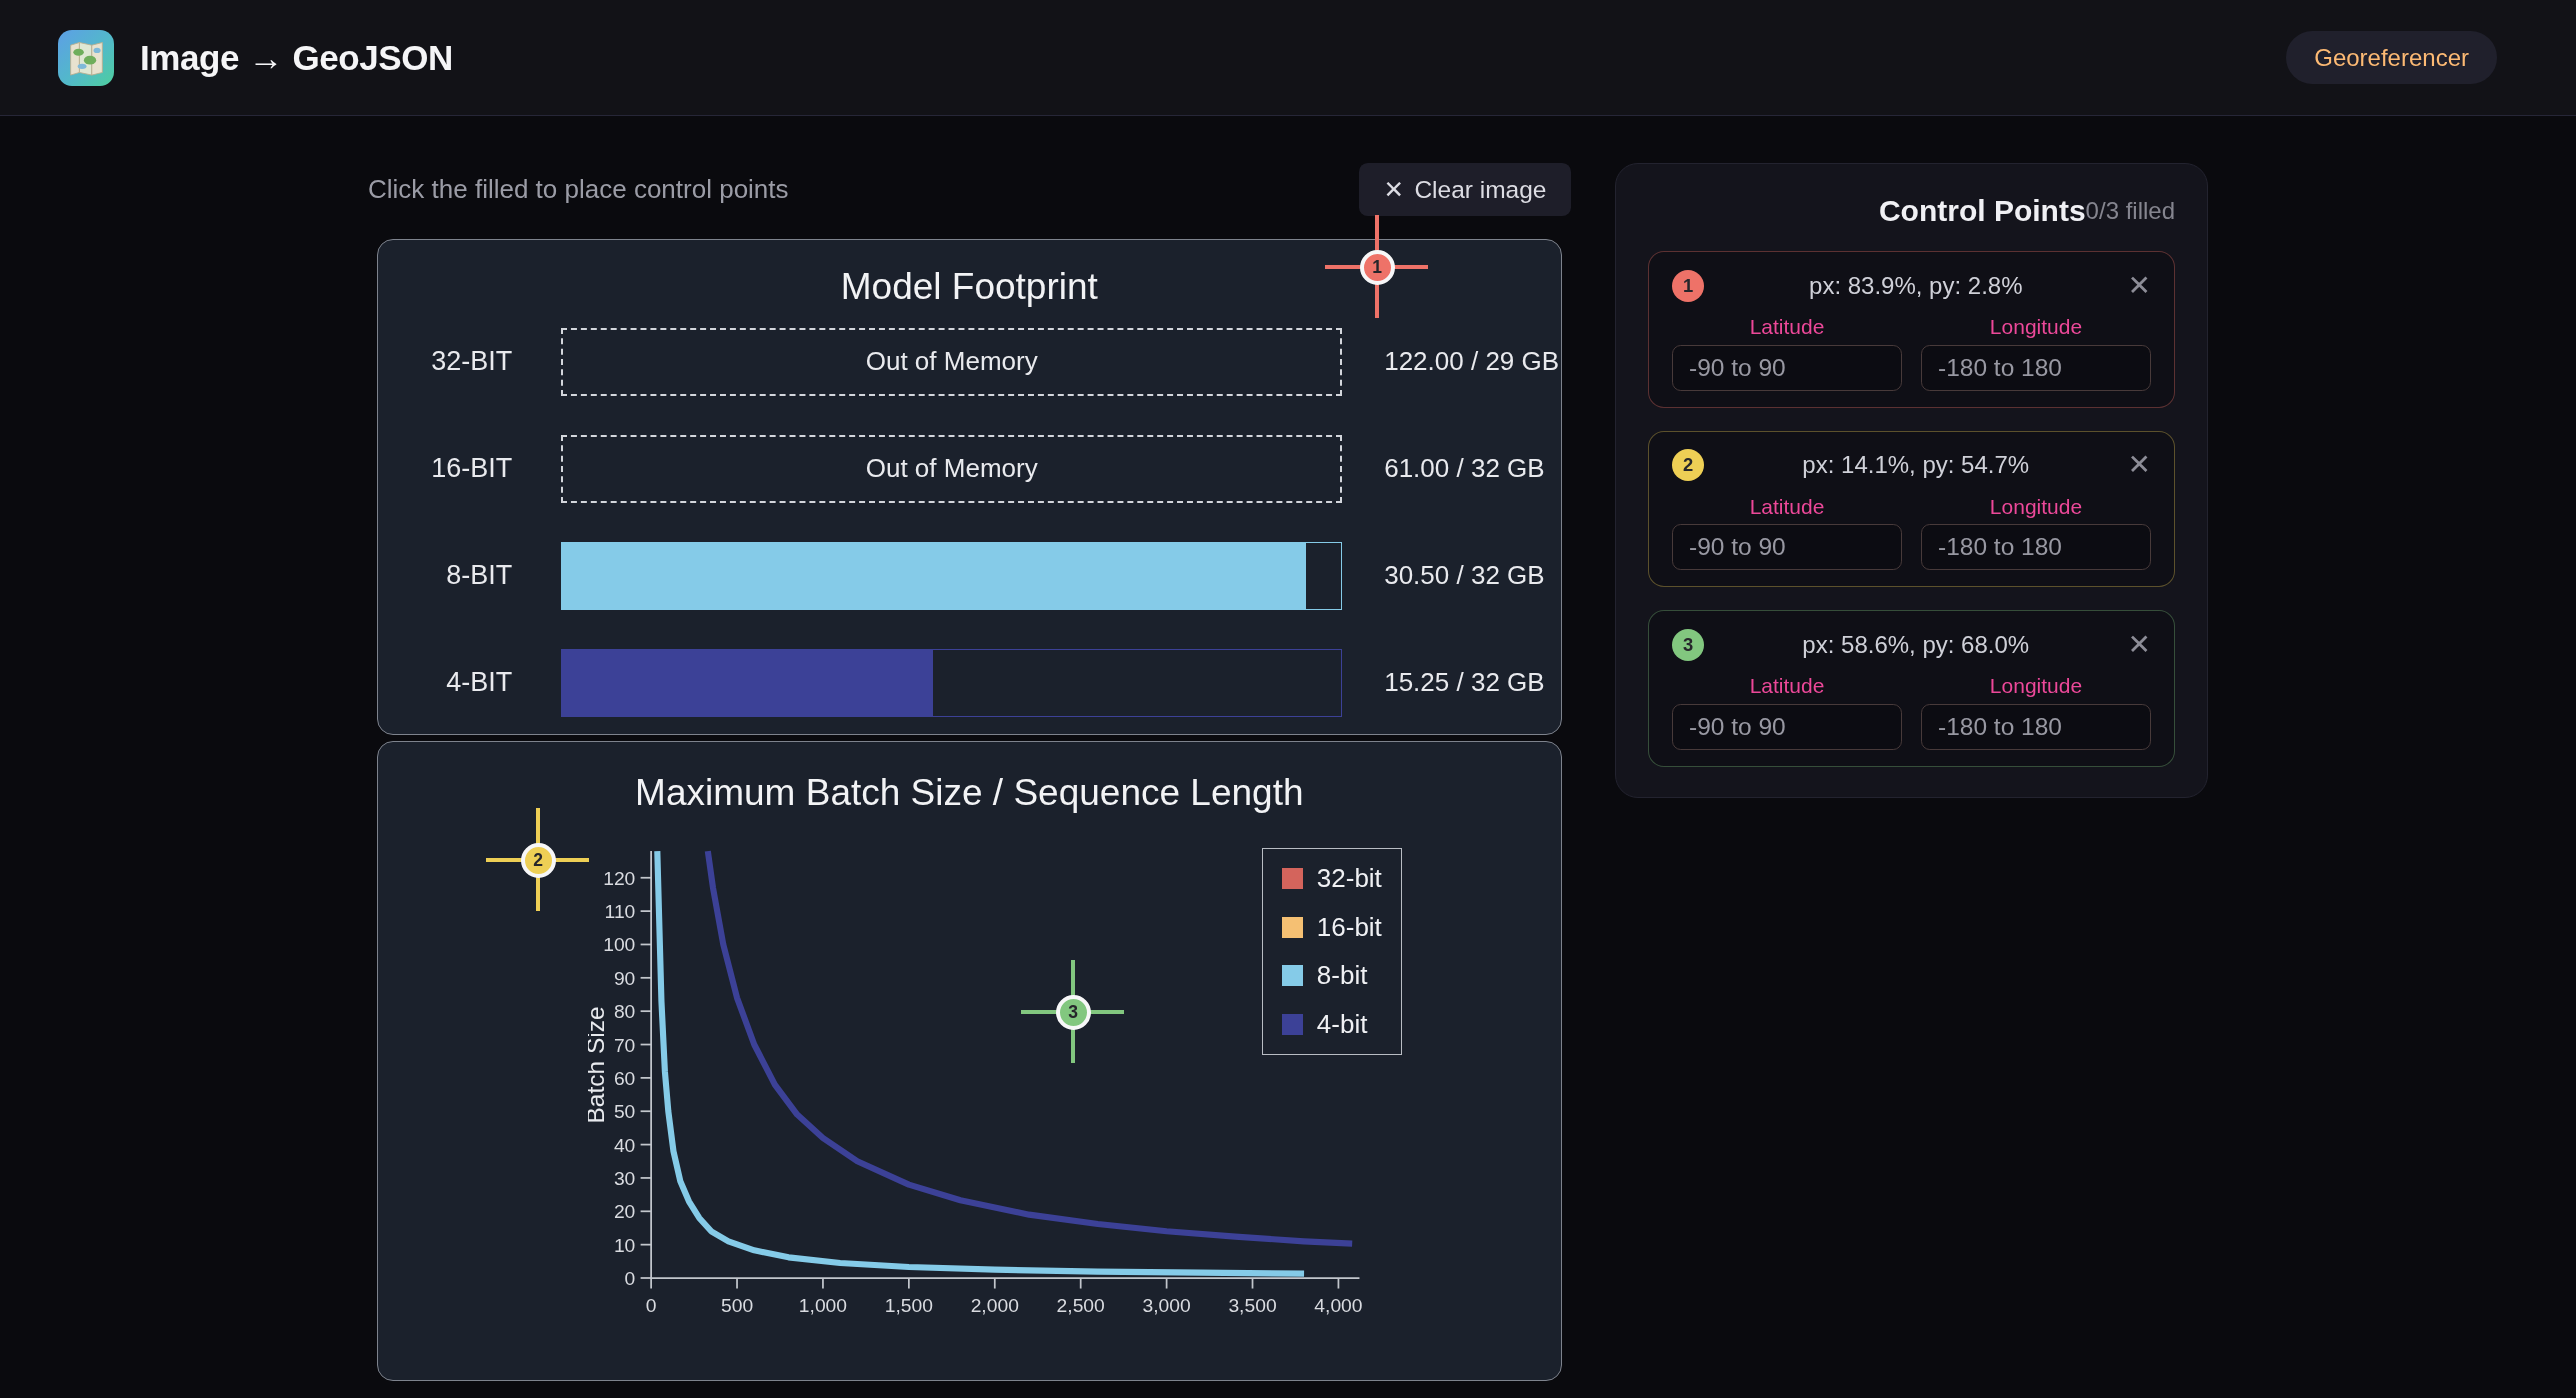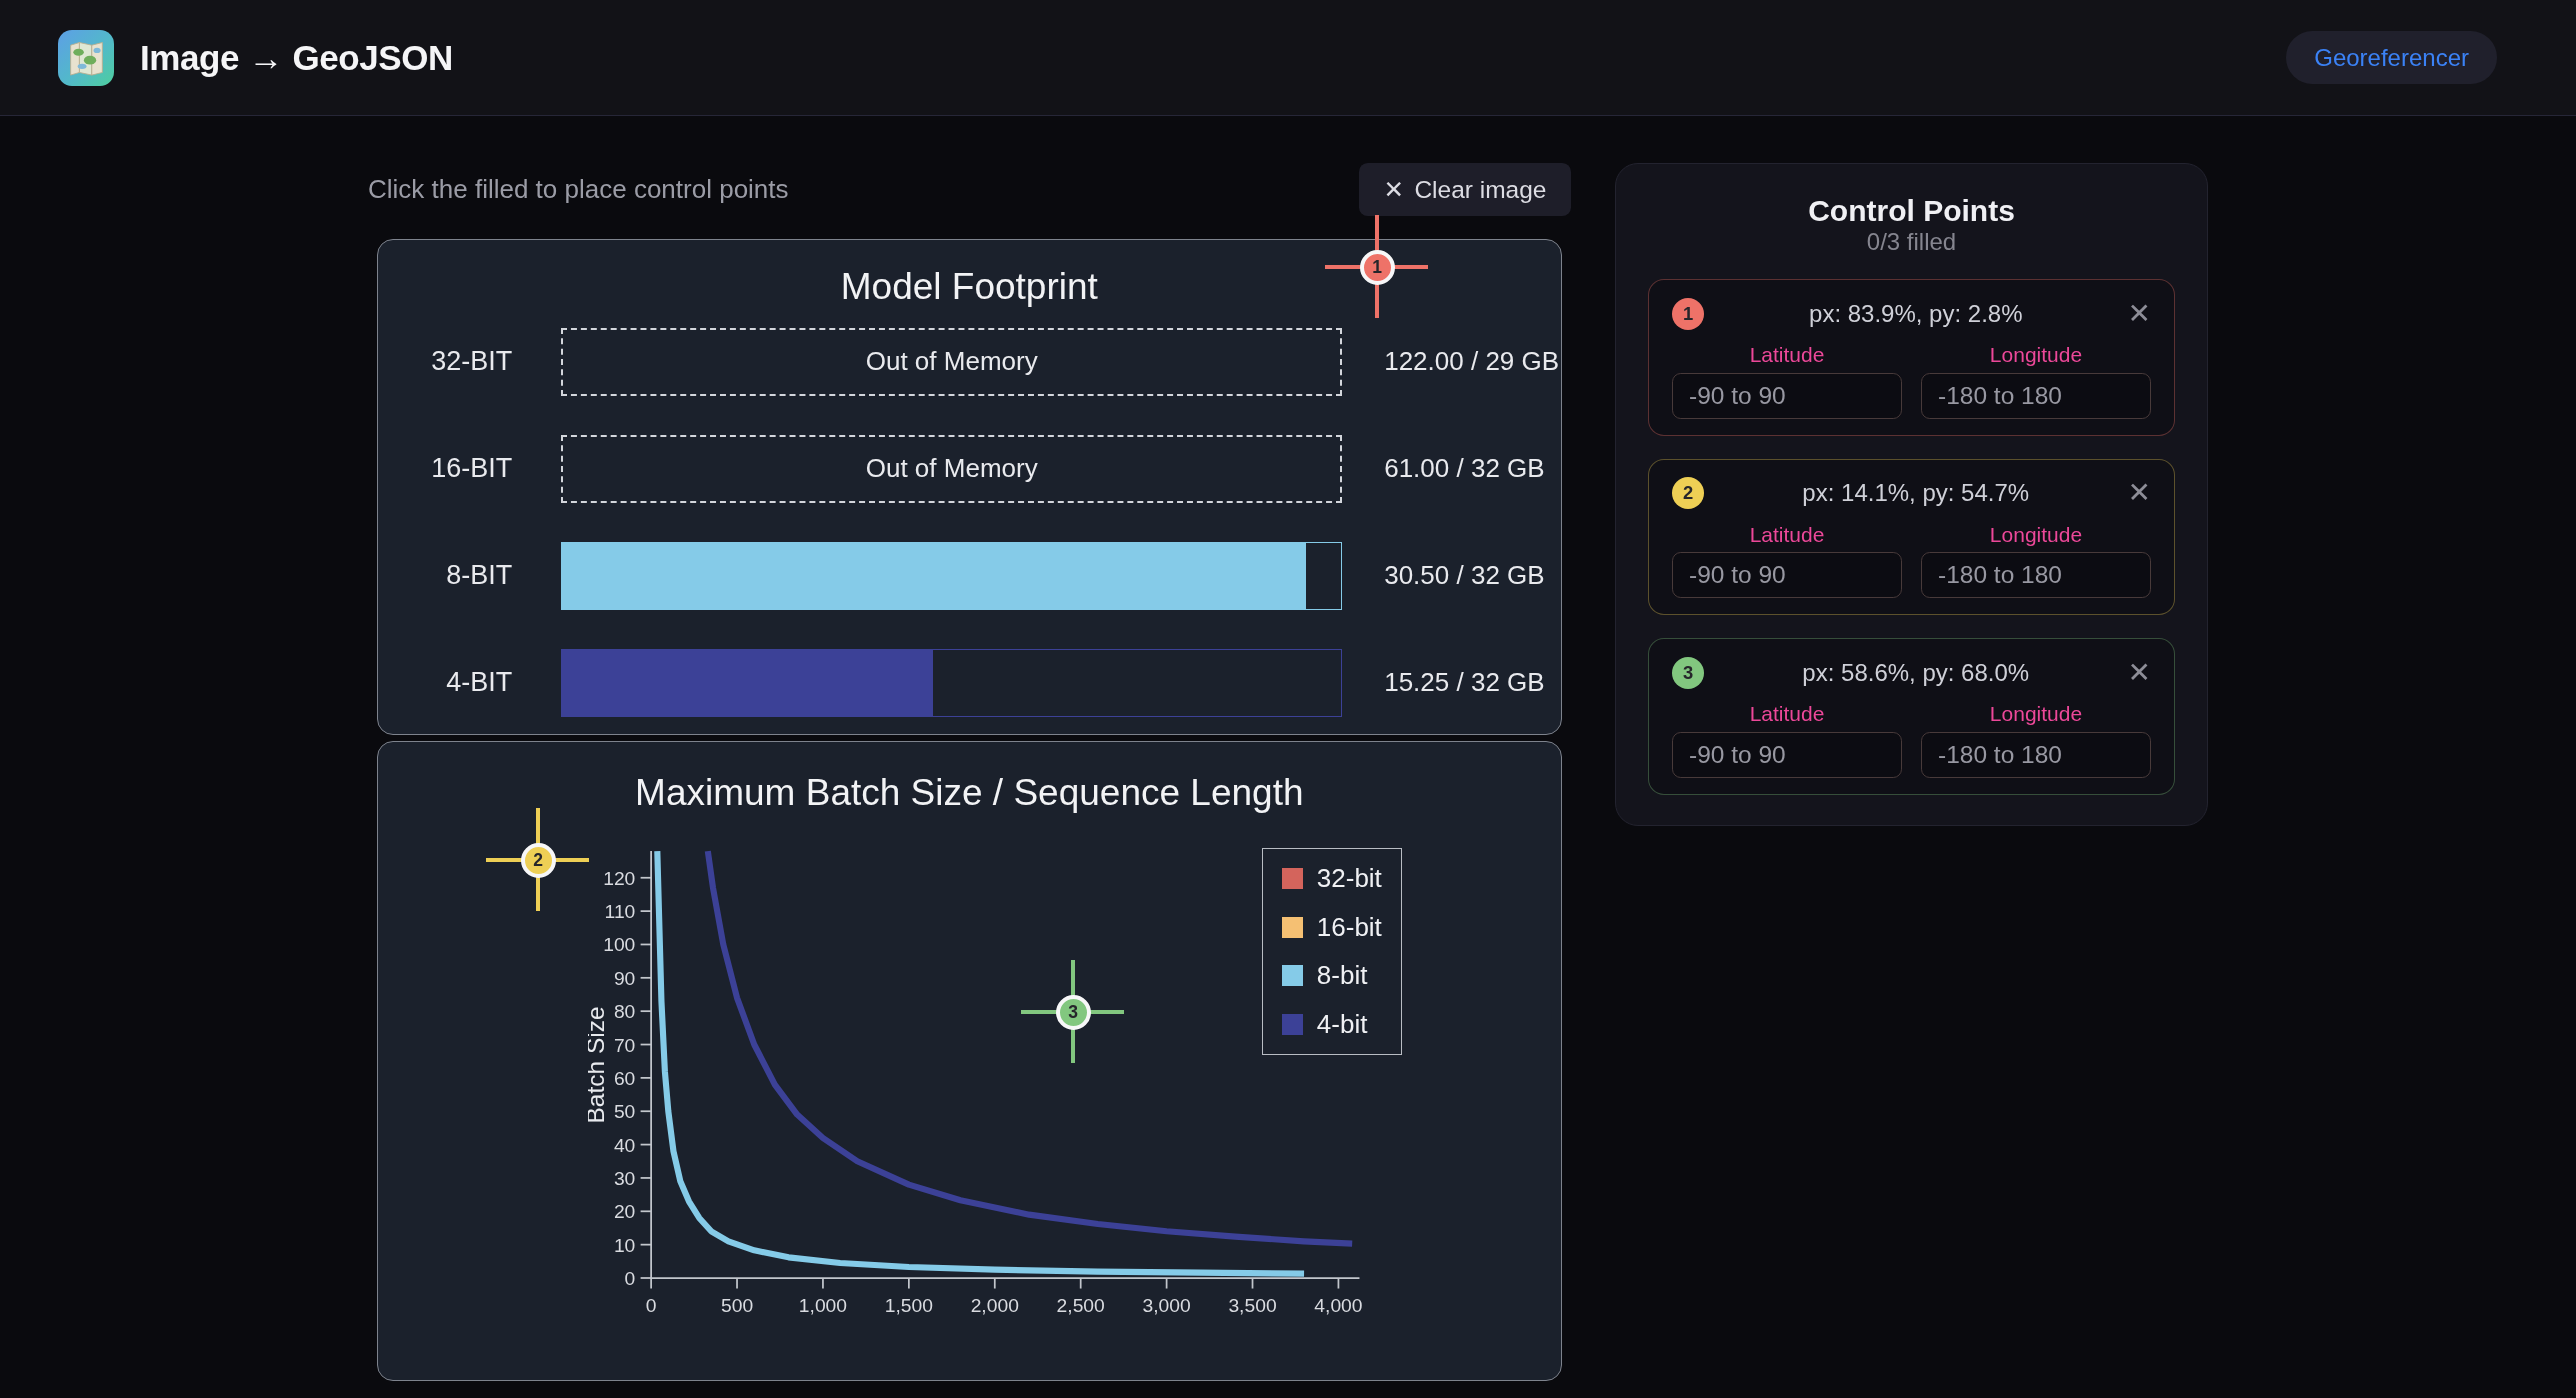--- a/index.html
+++ b/index.html
@@ -15,21 +15,21 @@
     display:flex; align-items:center; padding:0 79px 0 58px;
   }
   .app-icon {
     width:56px; height:56px; border-radius:14px; margin-right:26px;
     background:linear-gradient(135deg,#5d9fe6 0%,#52b9c9 55%,#4ecf9e 100%);
     display:flex; align-items:center; justify-content:center;
   }
   .app-title { font-size:35px; font-weight:bold; color:#f5f5f7; letter-spacing:-0.4px; }
   .topbar-spacer { flex:1; }
   .pill-badge {
-    background:#20202c; color:#3b82f6; font-size:24px;
+    background:#20202c; color:#fdba74; font-size:24px;
     padding:12.3px 28px; border-radius:875px;
   }
   
   .container { width:1840px; margin:0 auto; }
   .subtitle { margin-top:46px; text-align:center; font-size:29px; color:#edeff3; }
   .content-row { margin-top:47px; display:flex; gap:44px; }
   .left-col { width:1203px; }
   .right-col { width:593px; }
   
   .toolbar-row { height:53px; display:flex; align-items:center; justify-content:space-between; margin-bottom:19px; }
@@ -75,21 +75,21 @@
   .marker .line-h { position:absolute; top:-1.8px; left:-52px; height:3.5px; width:103px; }
   .marker .dot {
     position:absolute; left:-17.5px; top:-17.5px; width:35px; height:35px; border-radius:50%;
     border:4.4px solid #f7f7f8; display:flex; align-items:center; justify-content:center;
     font-size:17.5px; font-weight:bold; color:#26262b;
   }
   
   .panel {
     background:#14141c; border:1.8px solid #23232f; border-radius:23px; padding:30px 32px;
   }
-  .panel-title-row { display:flex; align-items:center; justify-content:flex-end;flex-direction:column; }
+  .panel-title-row { display:flex; align-items:center; justify-content:flex-end; }
   .panel-title { font-size:30px; font-weight:bold; color:#f0f0f4; }
   .panel-status { font-size:24px; color:#85858f; }
   .point-card {
     margin-top:23px; background:#0f0f16; border-radius:16px; padding:16px 23px;
     border:1.8px solid #444;
   }
   .point-head { display:flex; align-items:center; height:35px; }
   .point-badge {
     width:32px; height:32px; border-radius:50%; flex:0 0 32px;
     display:flex; align-items:center; justify-content:center;

